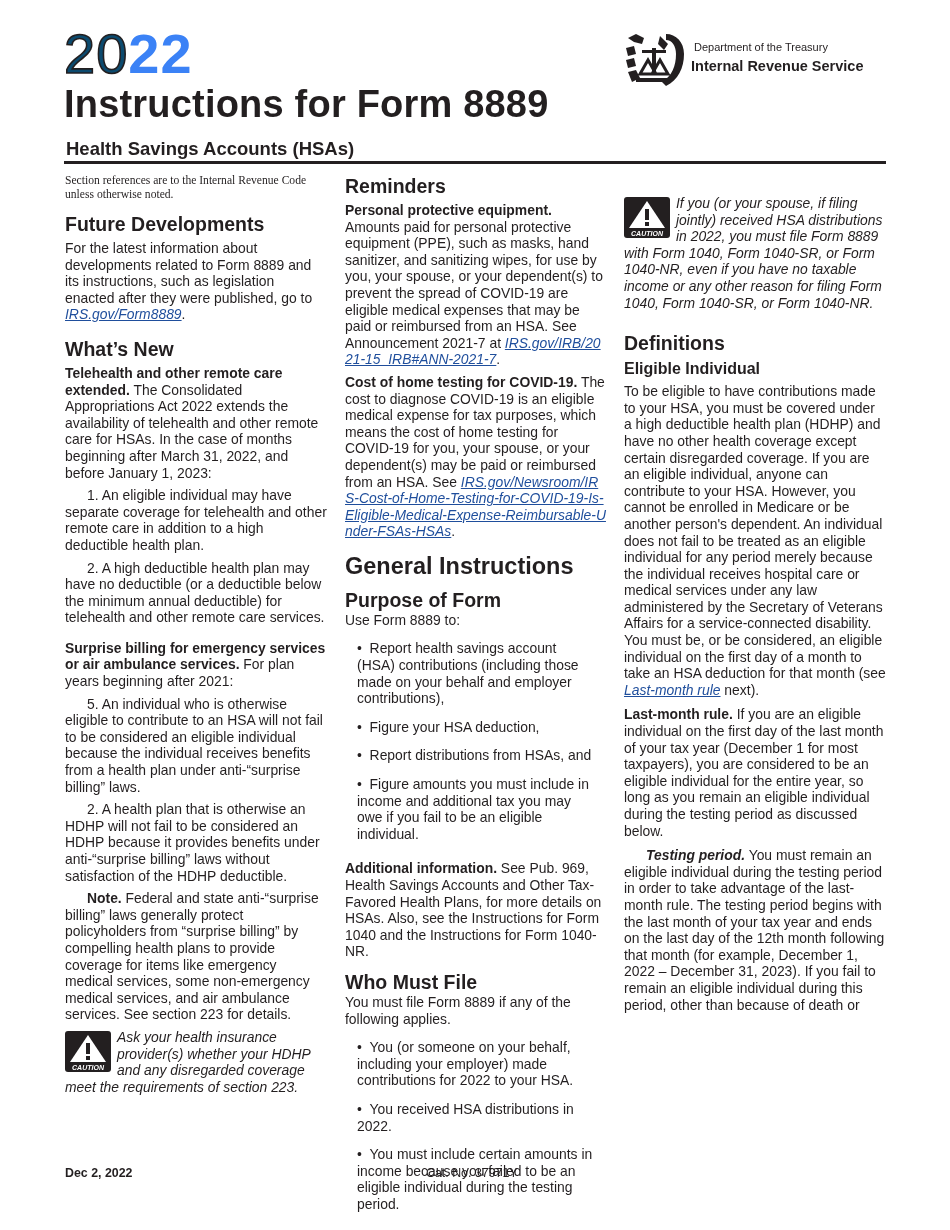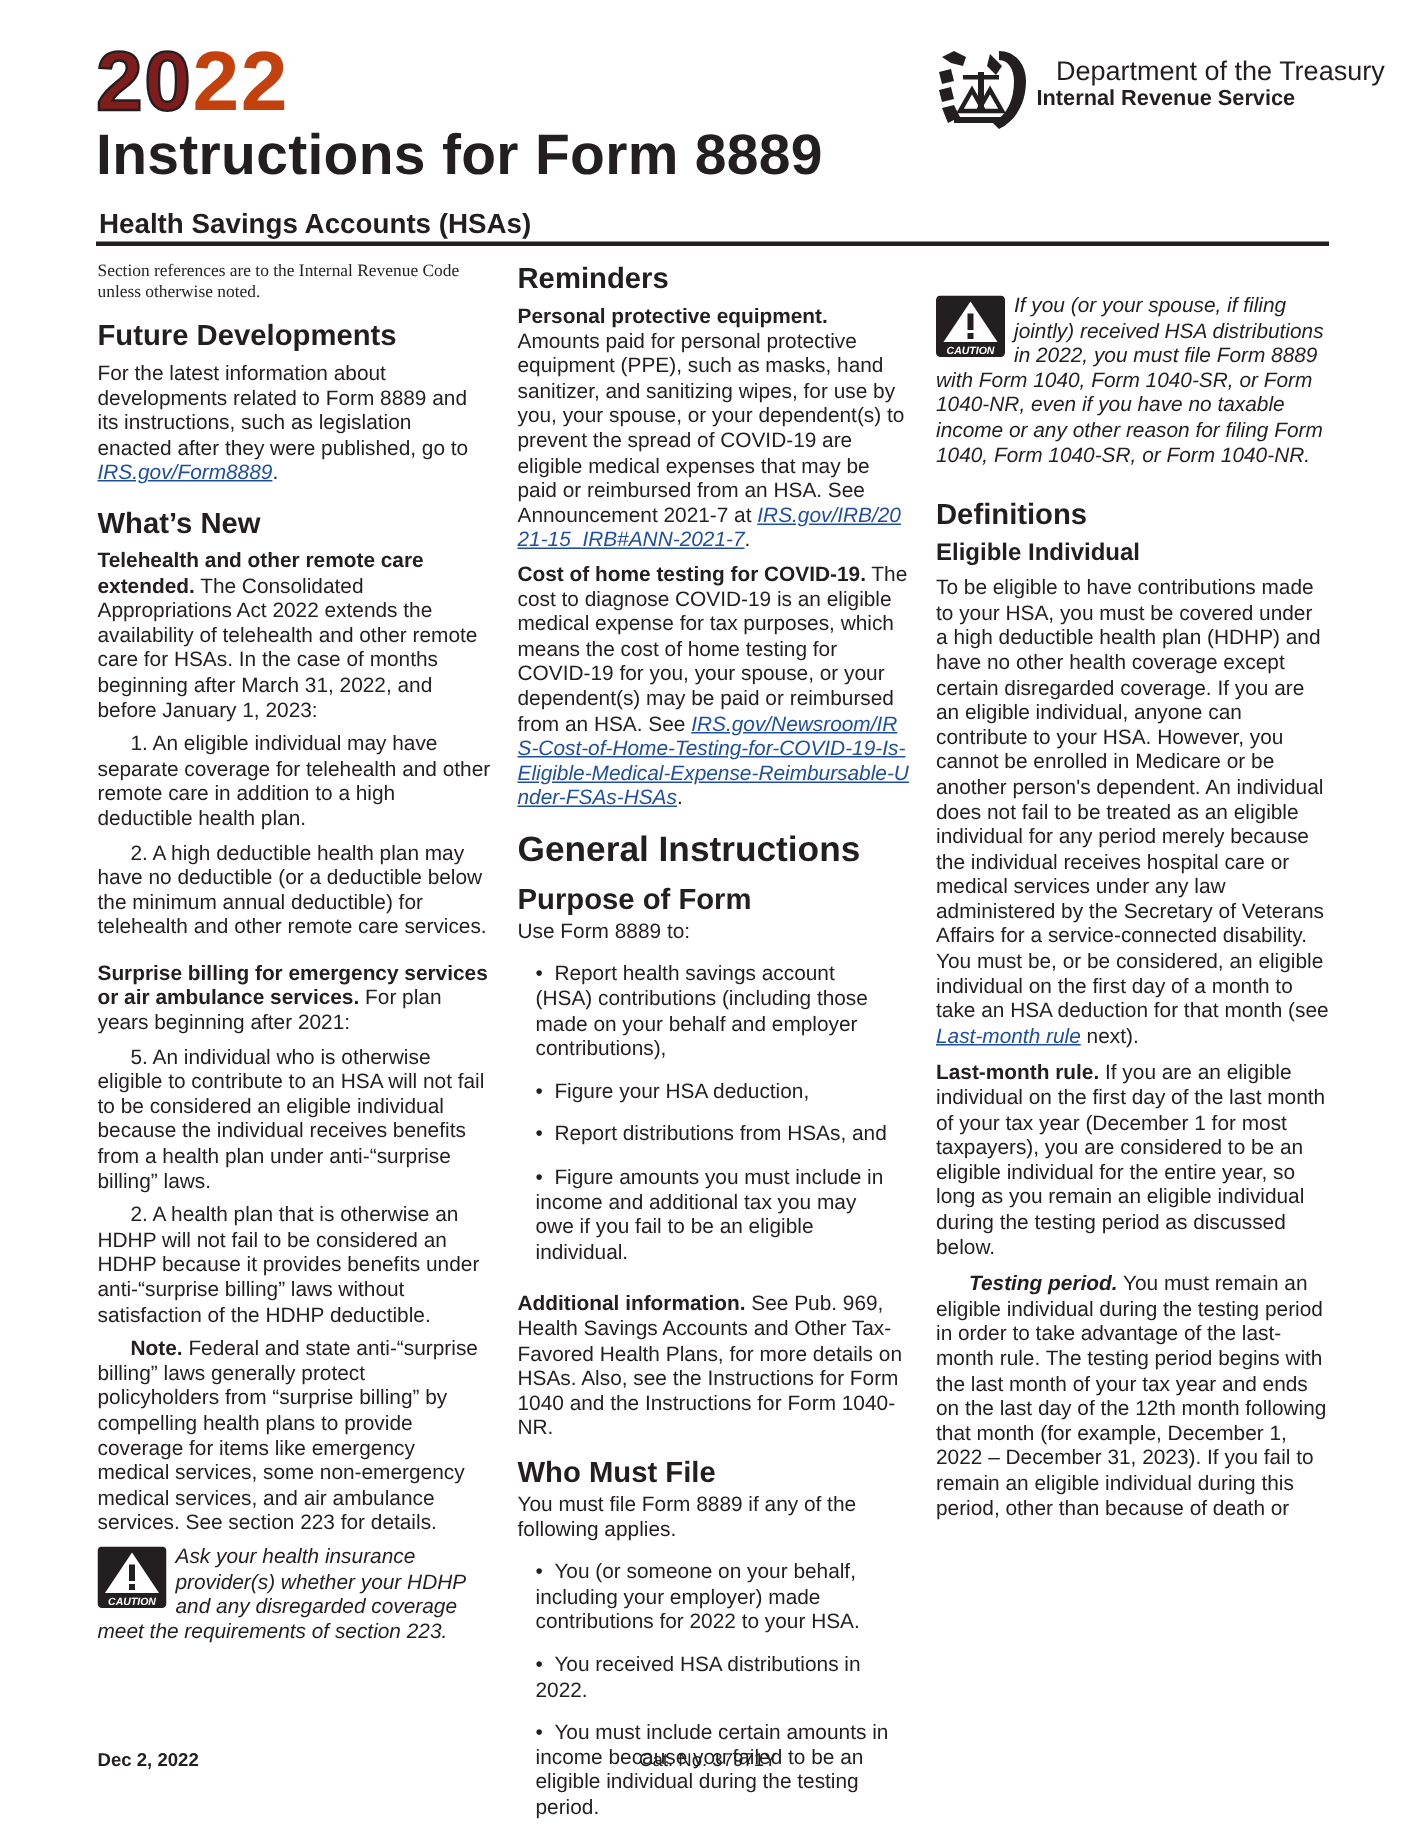--- a/index.html
+++ b/index.html
@@ -2,29 +2,29 @@
 <html><head>
 <meta charset="utf-8">
 <style>
   html, body { margin: 0; padding: 0; background: #ffffff; }
   body { width: 950px; height: 1230px; position: relative; overflow: hidden;
          font-family: "Liberation Sans", sans-serif; color: #231f20; }
   .abs { position: absolute; }
 
   
   .year { left: 64px; top: 24px; font-size: 56px; font-weight: bold; line-height: 60px; letter-spacing: 1px; }
-  .year .outline { color: #7f1d1d; -webkit-text-stroke: 1.6px #231f20; font-weight: bold; }
-  .year .solid { color: #c2410c; }
+  .year .outline { color: #0c4a6e; -webkit-text-stroke: 1.6px #231f20; font-weight: normal; }
+  .year .solid { color: #3b82f6; }
   .title { left: 64px; top: 82px; font-size: 38px; font-weight: bold; line-height: 44px; letter-spacing: 0.2px; }
   .subtitle { left: 66px; top: 138px; font-size: 18.5px; font-weight: bold; line-height: 22px; }
   .rule { left: 64px; top: 161px; width: 822px; height: 3px; background: #231f20; }
 
   .agency { left: 622px; top: 30px; width: 280px; height: 60px; }
   .agency .logo { position: absolute; left: 0; top: 0; width: 64px; height: 58px; }
-  .agency .dept { position: absolute; left: 82px; top: 8px; font-size: 18px; line-height: 18px; white-space: nowrap; text-align: right; }
+  .agency .dept { position: absolute; left: 72px; top: 8px; font-size: 11px; line-height: 18px; white-space: nowrap; text-align: right; }
   .agency .irs { position: absolute; left: 69px; top: 27px; font-size: 14.5px; line-height: 18px; font-weight: bold; white-space: nowrap; }
 
   
   .col { position: absolute; top: 174px; font-size: 13.9px; line-height: 16.6px; }
   .c1 { left: 65px; width: 262px; }
   .c2 { left: 345px; width: 262px; }
   .c3 { left: 624px; width: 262px; }
 
   .small { font-size: 11.6px; line-height: 14px; margin: 0 0 10px 0; font-family: Liberation Serif, serif; }
   h2 { font-size: 19.5px; line-height: 24px; margin: 0 0 4px 0; font-weight: bold; }

